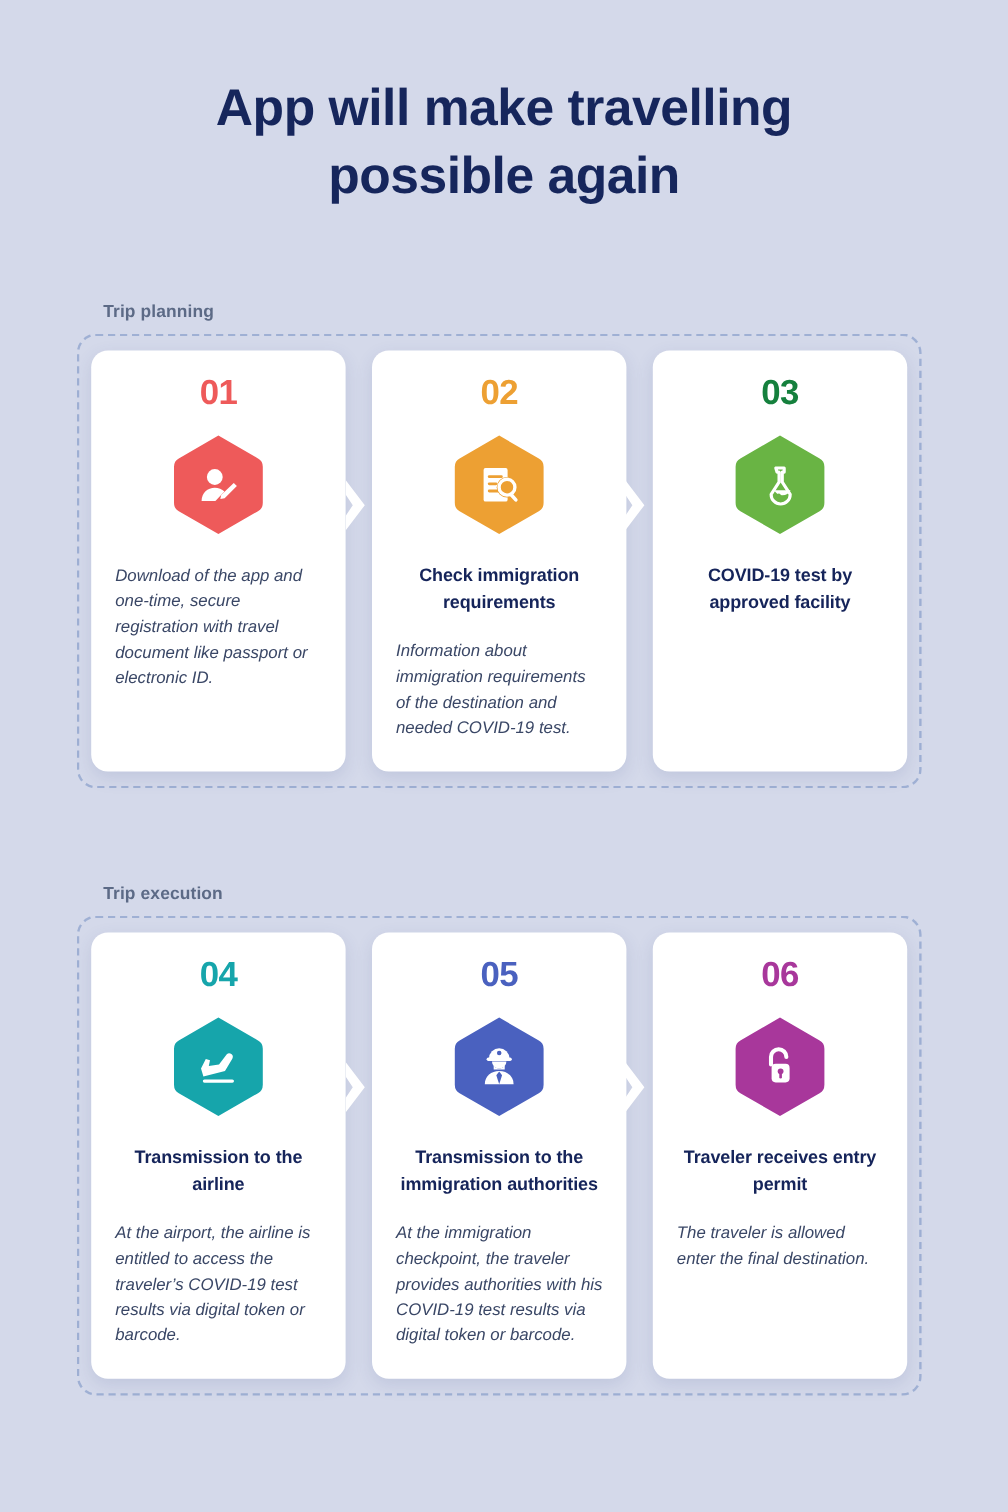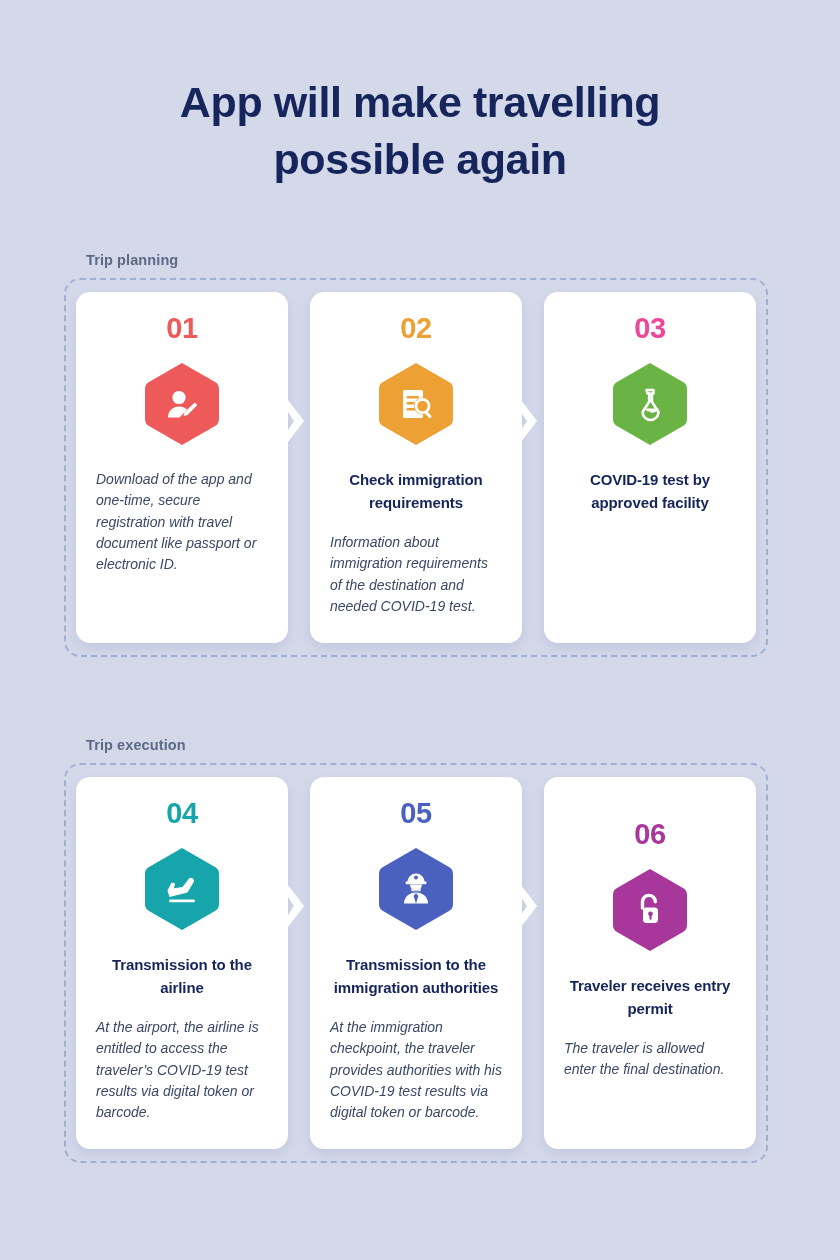--- a/index.html
+++ b/index.html
@@ -10,21 +10,21 @@
     width: 840px;
     height: 1260px;
     background: #d4d9ea;
     font-family: "Liberation Sans", sans-serif;
     overflow: hidden;
     position: relative;
   }
 
   
   .page-title {
-    margin: 12px;
+    margin: 0;
     padding: 62px 120px 0 120px;
     text-align: center;
     color: #16265c;
     font-size: 43px;
     line-height: 1.32;
     font-weight: bold;
     letter-spacing: -0.4px;
   }
 
   
@@ -176,21 +176,21 @@
               <circle cx="26.5" cy="22" r="6.6" fill="none" stroke="#fff" stroke-width="2.8"></circle>
               <rect x="30.5" y="26.3" width="3" height="8.5" rx="1.5" fill="#fff" transform="rotate(-42 32 30.5)"></rect>
             </svg>
           </span>
         </div>
         <div class="card-title">Check immigration requirements</div>
         <div class="card-body">Information about immigration requirements of the destination and needed COVID-19 test.</div>
       </div>
 
       <div class="card">
-        <div class="card-number" style="color:#ec4899;">03</div>
+        <div class="card-number" style="color:#15803d;">03</div>
         <div class="hex">
           <svg class="hexshape" viewBox="0 0 78 86">
             <path d="M39 2 L72 21 Q76 23 76 28 L76 58 Q76 63 72 65 L39 84 L6 65 Q2 63 2 58 L2 28 Q2 23 6 21 Z" fill="#69b444"></path>
           </svg>
           <span class="glyph">
             <svg viewBox="0 0 40 40">
               <path d="M16.5 6 h7 v3.4 h-1.6 v8.4 l6.6 10.2 a7.6 7.6 0 0 1 -15.9 0 l6.6 -10.2 v-8.4 h-1.7 z" fill="none" stroke="#fff" stroke-width="2.6" stroke-linejoin="round"></path>
               <path d="M15.2 24.5 a7.6 7.6 0 0 0 13.6 0 z" fill="#fff"></path>
               <circle cx="19" cy="29" r="1.7" fill="#69b444"></circle>
               <circle cx="24" cy="31" r="1.2" fill="#69b444"></circle>
@@ -253,21 +253,21 @@
               <path d="M8 34.5 C8 27.8 13.4 23.5 20 23.5 C26.6 23.5 32 27.8 32 34.5 Z" fill="#fff"></path>
               <path d="M20 24 L22.4 27 L20 34.5 L17.6 27 Z" fill="#4a61bf"></path>
             </svg>
           </span>
         </div>
         <div class="card-title">Transmission to the immigration authorities</div>
         <div class="card-body">At the immigration checkpoint, the traveler provides authorities with his COVID-19 test results via digital token or barcode.</div>
       </div>
 
       <div class="card">
-        <div class="card-number" style="color:#a8379b;margin-top:21px;">06</div>
+        <div class="card-number" style="color:#a8379b;">06</div>
         <div class="hex">
           <svg class="hexshape" viewBox="0 0 78 86">
             <path d="M39 2 L72 21 Q76 23 76 28 L76 58 Q76 63 72 65 L39 84 L6 65 Q2 63 2 58 L2 28 Q2 23 6 21 Z" fill="#a8379b"></path>
           </svg>
           <span class="glyph">
             <svg viewBox="0 0 40 40">
               <path d="M12.5 18 v-6.2 a6.4 6.4 0 0 1 12.8 0" fill="none" stroke="#fff" stroke-width="3.4" stroke-linecap="round"></path>
               <rect x="13" y="17.5" width="15" height="15.5" rx="3.4" fill="#fff"></rect>
               <circle cx="20.5" cy="23.8" r="2.4" fill="#a8379b"></circle>
               <rect x="19.4" y="24.8" width="2.2" height="5" rx="1.1" fill="#a8379b"></rect>

